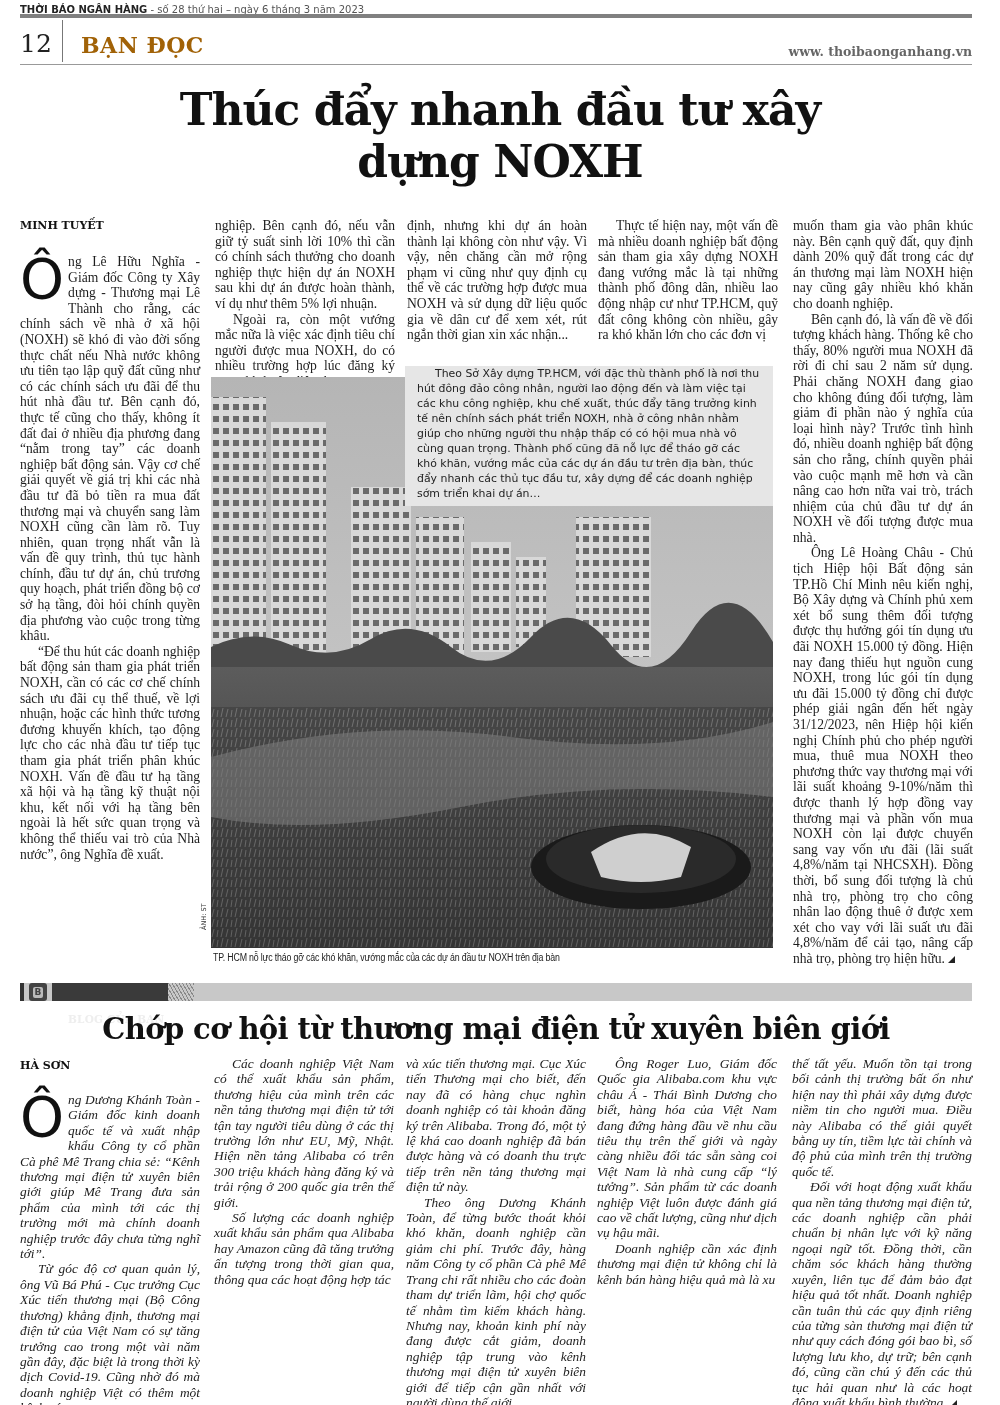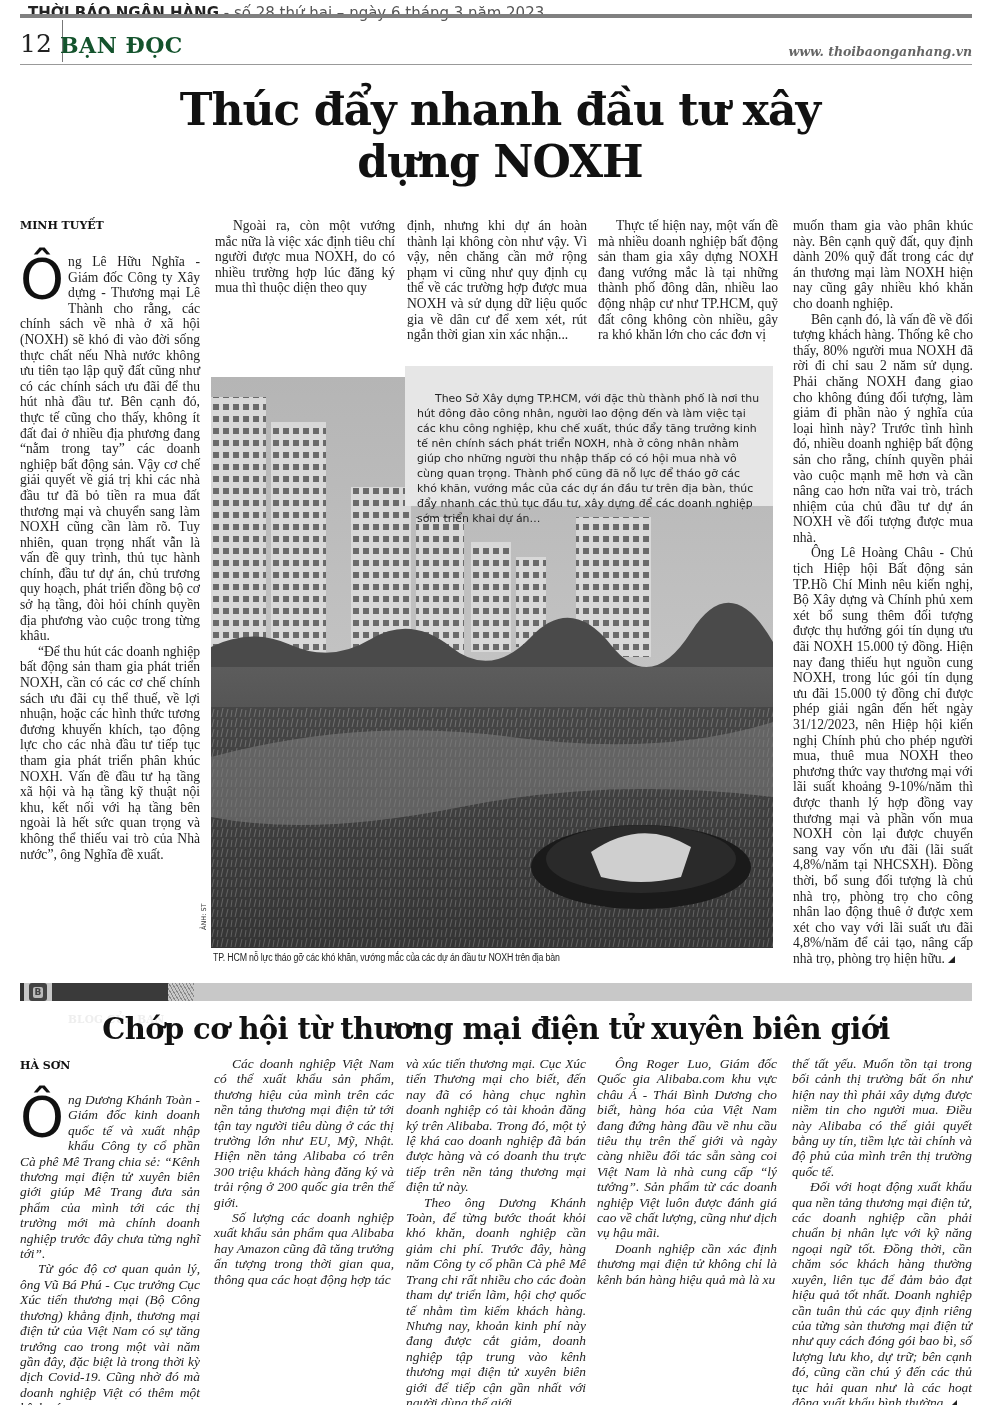--- a/index.html
+++ b/index.html
@@ -1,42 +1,42 @@
 <!DOCTYPE html>
 <html><head>
 <meta charset="utf-8">
 <style>
   * { box-sizing: border-box; margin: 0; padding: 0; }
   html, body { width: 1000px; height: 1405px; background: #fff; overflow: hidden; }
   body { position: relative; font-family: "Liberation Serif", serif; color: #1a1a1a; }
 
-  .masthead-top { position: absolute; left: 28px; top: 4px; font-family: "DejaVu Sans", sans-serif; font-size: 15px; color: #555; }
+  .masthead-top { position: absolute; left: 20px; top: 4px; font-family: "DejaVu Sans", sans-serif; font-size: 10px; color: #555; }
   .masthead-top b { color: #222; font-weight: bold; }
   .top-rule { position: absolute; left: 20px; top: 14px; width: 952px; height: 4px; background: #808080; }
   .page-num { position: absolute; left: 20px; top: 24px; font-family: "DejaVu Serif", serif; font-size: 25px; font-weight: normal; line-height: 40px; color: #222; }
   .page-num-divider { position: absolute; left: 62px; top: 20px; width: 1px; height: 42px; background: #777; }
-  .section-name { position: absolute; left: 60px; top: 32px; font-family: "DejaVu Serif", serif; font-size: 22px; font-weight: bold; color: #14532d; letter-spacing: 0.5px; }
-  .website { position: absolute; right: 28px; top: 44px; font-family: "DejaVu Serif", serif; font-size: 12.5px; font-weight: bold; color: #666; font-style: italic; }
+  .section-name { position: absolute; left: 81px; top: 32px; font-family: "DejaVu Serif", serif; font-size: 22px; font-weight: bold; color: #a16207; letter-spacing: 0.5px; }
+  .website { position: absolute; right: 28px; top: 44px; font-family: "DejaVu Serif", serif; font-size: 12.5px; font-weight: bold; color: #666; }
   .header-rule { position: absolute; left: 20px; top: 64px; width: 952px; height: 1px; background: #999; }
 
   .headline { position: absolute; left: 150px; top: 84px; width: 700px; text-align: center; font-family: "DejaVu Serif", serif; font-weight: bold; font-size: 44px; line-height: 52px; color: #111; letter-spacing: -1px; }
 
   .byline { position: absolute; font-family: "DejaVu Serif", serif; font-weight: bold; font-size: 11px; color: #111; }
 
   .col { position: absolute; font-size: 13.6px; line-height: 15.6px; text-align: justify; color: #1d1d1d; }
   .col p { text-indent: 18px; }
   .col p.noindent { text-indent: 0; }
 
   .dropcap { float: left; font-family: "DejaVu Sans", sans-serif; font-size: 56px; line-height: 46px; margin: 2px 4px 0 0; font-weight: normal; color: #111; }
 
   .photo { position: absolute; left: 211px; top: 377px; width: 562px; height: 571px; overflow: hidden; background: #8a8a8a; }
   .photo svg { width: 100%; height: 100%; display: block; }
   .photo-credit { position: absolute; left: 200px; top: 930px; font-family: "DejaVu Sans", sans-serif; font-size: 6.5px; color: #333; transform: rotate(-90deg); transform-origin: left top; }
 
-  .quote-box { position: absolute; left: 405px; top: 366px; width: 368px; height: 140px; background: #e6e6e6; padding: 25px 12px; font-family: "DejaVu Sans", sans-serif; font-size: 10.9px; line-height: 15px; color: #222; text-align: left; }
+  .quote-box { position: absolute; left: 405px; top: 366px; width: 368px; height: 140px; background: #e6e6e6; padding: 0 12px; font-family: "DejaVu Sans", sans-serif; font-size: 10.9px; line-height: 15px; color: #222; text-align: left; }
   .quote-box p { text-indent: 18px; }
 
   .caption { position: absolute; left: 213px; top: 952px; font-family: "Liberation Sans", sans-serif; font-size: 10px; color: #222; letter-spacing: -0.2px; transform: scaleX(0.88); transform-origin: left top; }
 
   .blog-bar { position: absolute; left: 20px; top: 983px; width: 952px; height: 18px; background: #c8c8c8; }
   .blog-mark { position: absolute; left: 20px; top: 983px; width: 4px; height: 18px; background: #333; }
   .blog-icon { position: absolute; left: 29px; top: 983px; width: 18px; height: 18px; background: #444; border-radius: 3px; display: flex; align-items: center; justify-content: center; }
   .blog-icon span { display: block; width: 10px; height: 11px; background: #bbb; border-radius: 2px; font-family: "DejaVu Sans", sans-serif; font-size: 9px; font-weight: bold; color: #444; line-height: 11px; text-align: center; }
   .blog-label-bg { position: absolute; left: 52px; top: 983px; width: 140px; height: 18px; background: #3a3a3a; }
   .blog-label { position: absolute; left: 68px; top: 985px; font-family: "DejaVu Serif", serif; font-weight: bold; font-size: 10.5px; color: #eee; letter-spacing: 0.2px; margin-top: 28px; }
@@ -64,20 +64,21 @@
 <h1 class="headline">Thúc đẩy nhanh đầu tư xây dựng NOXH</h1>
 
 <div class="byline" style="left:20px; top:219px;">MINH TUYẾT</div>
 
 <div class="col" style="left:20px; top:254px; width:180px;">
   <p class="noindent"><span class="dropcap">Ô</span><span>ng Lê Hữu Nghĩa - Giám đốc Công ty Xây dựng - Thương mại Lê Thành cho rằng, các chính sách về nhà ở xã hội (NOXH) sẽ khó đi vào đời sống thực chất nếu Nhà nước không ưu tiên tạo lập quỹ đất cũng như có các chính sách ưu đãi để thu hút nhà đầu tư. Bên cạnh đó, thực tế cũng cho thấy, không ít đất đai ở nhiều địa phương đang “nằm trong tay” các doanh nghiệp bất động sản. Vậy cơ chế giải quyết về giá trị khi các nhà đầu tư đã bỏ tiền ra mua đất thương mại và chuyển sang làm NOXH cũng cần làm rõ. Tuy nhiên, quan trọng nhất vẫn là vấn đề quy trình, thủ tục hành chính, đầu tư dự án, chủ trương quy hoạch, phát triển đồng bộ cơ sở hạ tầng, đòi hỏi chính quyền địa phương vào cuộc trong từng khâu.</span></p>
   <p>“Để thu hút các doanh nghiệp bất động sản tham gia phát triển NOXH, cần có các cơ chế chính sách ưu đãi cụ thể thuế, về lợi nhuận, hoặc các hình thức tương đương khuyến khích, tạo động lực cho các nhà đầu tư tiếp tục tham gia phát triển phân khúc NOXH. Vấn đề đầu tư hạ tầng xã hội và hạ tầng kỹ thuật nội khu, kết nối với hạ tầng bên ngoài là hết sức quan trọng và không thể thiếu vai trò của Nhà nước”, ông Nghĩa đề xuất.</p>
 </div>
 
 <div class="col" style="left:215px; top:218px; width:180px;">
+  <p class="noindent">nghiệp. Bên cạnh đó, nếu vẫn giữ tỷ suất sinh lời 10% thì cần có chính sách thưởng cho doanh nghiệp thực hiện dự án NOXH sau khi dự án được hoàn thành, ví dụ như thêm 5% lợi nhuận.</p>
   <p>Ngoài ra, còn một vướng mắc nữa là việc xác định tiêu chí người được mua NOXH, do có nhiều trường hợp lúc đăng ký mua thì thuộc diện theo quy</p>
 </div>
 
 <div class="col" style="left:407px; top:218px; width:180px;">
   <p class="noindent">định, nhưng khi dự án hoàn thành lại không còn như vậy. Vì vậy, nên chăng cần mở rộng phạm vi cũng như quy định cụ thể về các trường hợp được mua NOXH và sử dụng dữ liệu quốc gia về dân cư để xem xét, rút ngắn thời gian xin xác nhận...</p>
 </div>
 
 <div class="col" style="left:598px; top:218px; width:180px;">
   <p>Thực tế hiện nay, một vấn đề mà nhiều doanh nghiệp bất động sản tham gia xây dựng NOXH đang vướng mắc là tại những thành phố đông dân, nhiều lao động nhập cư như TP.HCM, quỹ đất công không còn nhiều, gây ra khó khăn lớn cho các đơn vị</p>
 </div>

